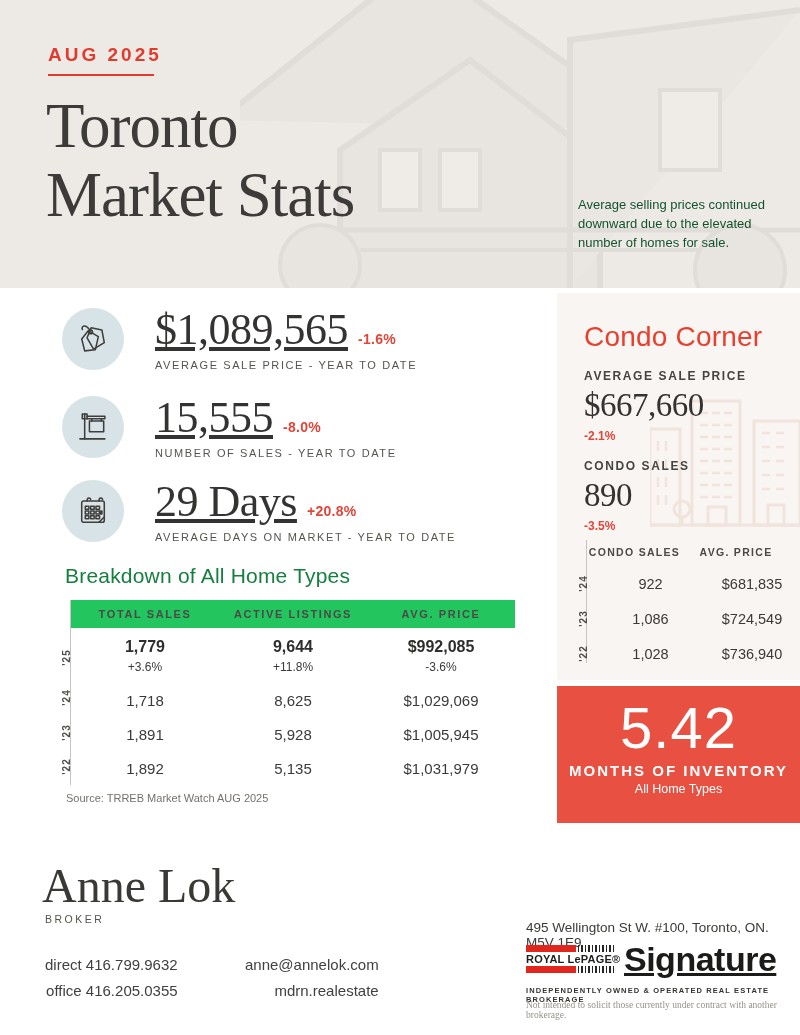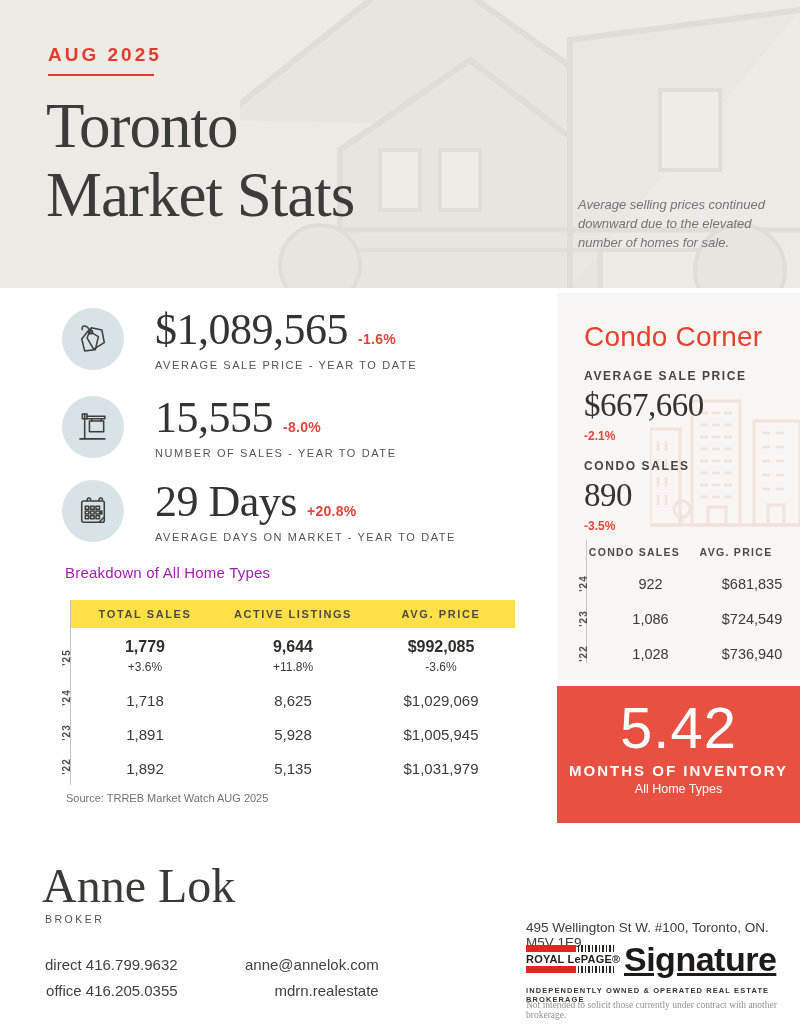--- a/index.html
+++ b/index.html
@@ -17,45 +17,45 @@
     font-size:19px; font-weight:bold; letter-spacing:3px; color:#e23b2e;
   }
   .hero-badge-rule { position:absolute; left:48px; top:74px; width:106px; height:2px; background:#e23b2e; }
   .hero-title {
     position:absolute; left:46px; top:92px; width:520px;
     font-family:"Liberation Serif", serif; font-weight:400;
     font-size:63px; line-height:1.1; color:#3c3b39; letter-spacing:-1px;
   }
   .hero-blurb {
     position:absolute; left:578px; top:196px; width:195px;
-    font-size:13px; line-height:1.45; color:#737373;font-style:italic;
+    font-size:13px; line-height:1.45; color:#14532d;
   }
   
   .stat { position:absolute; left:62px; width:480px; }
   .stat-icon-circle {
     position:absolute; left:0; top:2px; width:62px; height:62px; border-radius:50%;
     background:#d8e3e7; display:flex; align-items:center; justify-content:center;
   }
   .stat-body { margin-left:93px; }
   .stat-line { display:flex; align-items:baseline; gap:10px; }
   .stat-value {
     font-family:"Liberation Serif", serif; font-size:44px; color:#343331; letter-spacing:-0.5px;
-    line-height:1.1; white-space:nowrap;
+    line-height:1.1; white-space:nowrap;text-decoration:underline;
   }
   .stat-change { font-size:14px; color:#e0453a; font-weight:bold; letter-spacing:0.3px; }
   .stat-label { margin-top:5px; font-size:11px; letter-spacing:1.6px; color:#57544f; }
   
   .breakdown-heading {
     position:absolute; left:65px; top:564px;
-    font-size:15px; color:#a21caf; letter-spacing:0.2px;
+    font-size:21px; color:#15803d; letter-spacing:0.2px;
   }
   .table-wrap { position:absolute; left:44px; top:600px; width:471px; }
   .table-rule { position:absolute; left:26px; top:0; width:1px; height:185px; background:#c7c4c0; }
   .t-grid { margin-left:27px; display:grid; grid-template-columns:1fr 1fr 1fr; text-align:center; }
-  .t-head { background:#fde047; height:28px; align-items:center; }
+  .t-head { background:#22c55e; height:28px; align-items:center; }
   .t-head > div { font-size:11px; font-weight:bold; letter-spacing:1.6px; color:#4c4a46; align-self:center; }
   .t-row-main { padding-top:10px; padding-bottom:9px; }
   .t-row-main .v { font-size:16px; font-weight:bold; color:#2f2e2c; }
   .t-row-main .c { font-size:12px; color:#3b3a38; margin-top:4px; }
   .t-row { height:34px; align-items:center; }
   .t-row > div { font-size:15px; color:#3b3a38; align-self:center; }
   .year-label {
     position:absolute; left:2px; width:40px; text-align:center;
     font-size:10px; font-weight:bold; letter-spacing:1px; color:#514f4b;
     transform:rotate(-90deg); transform-origin:center;

